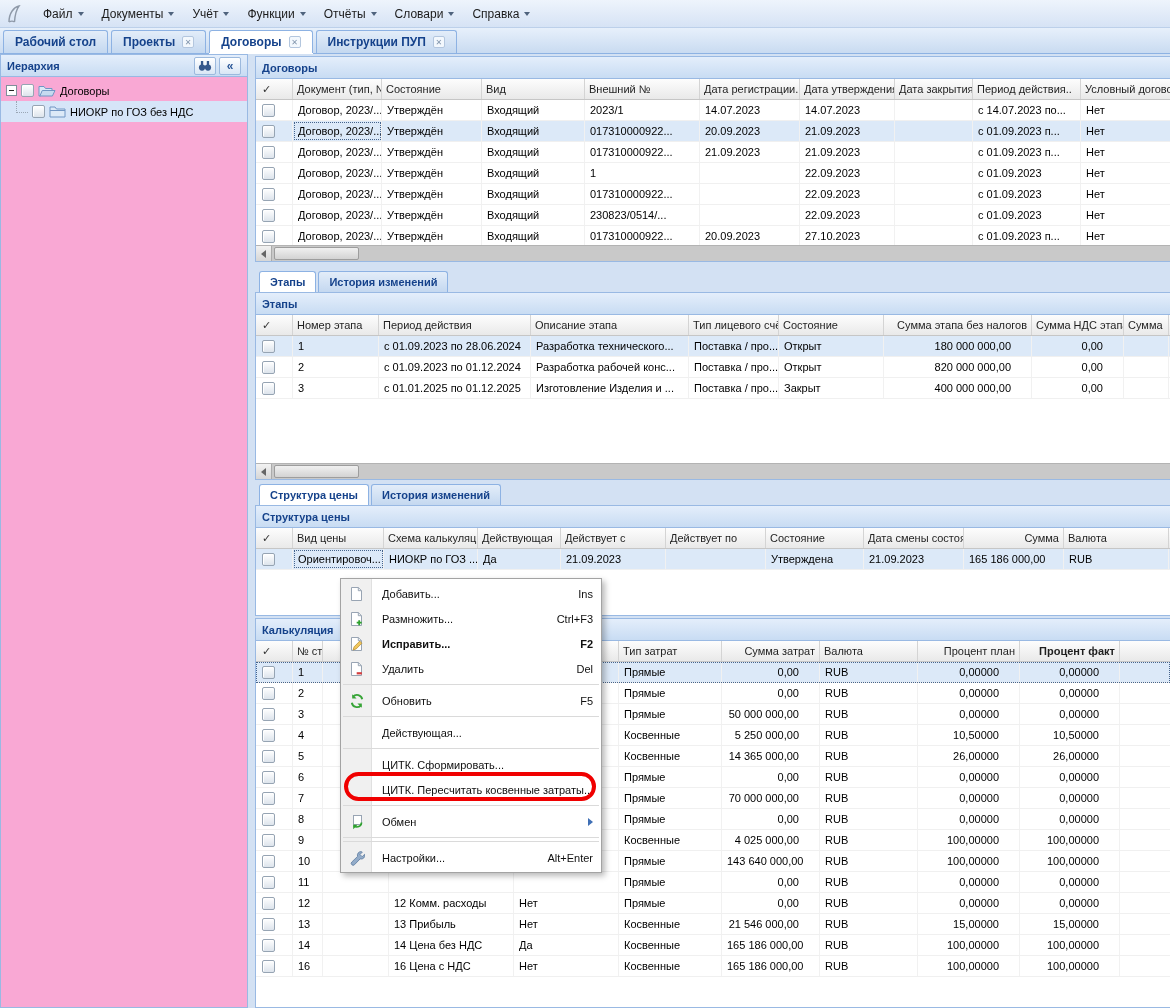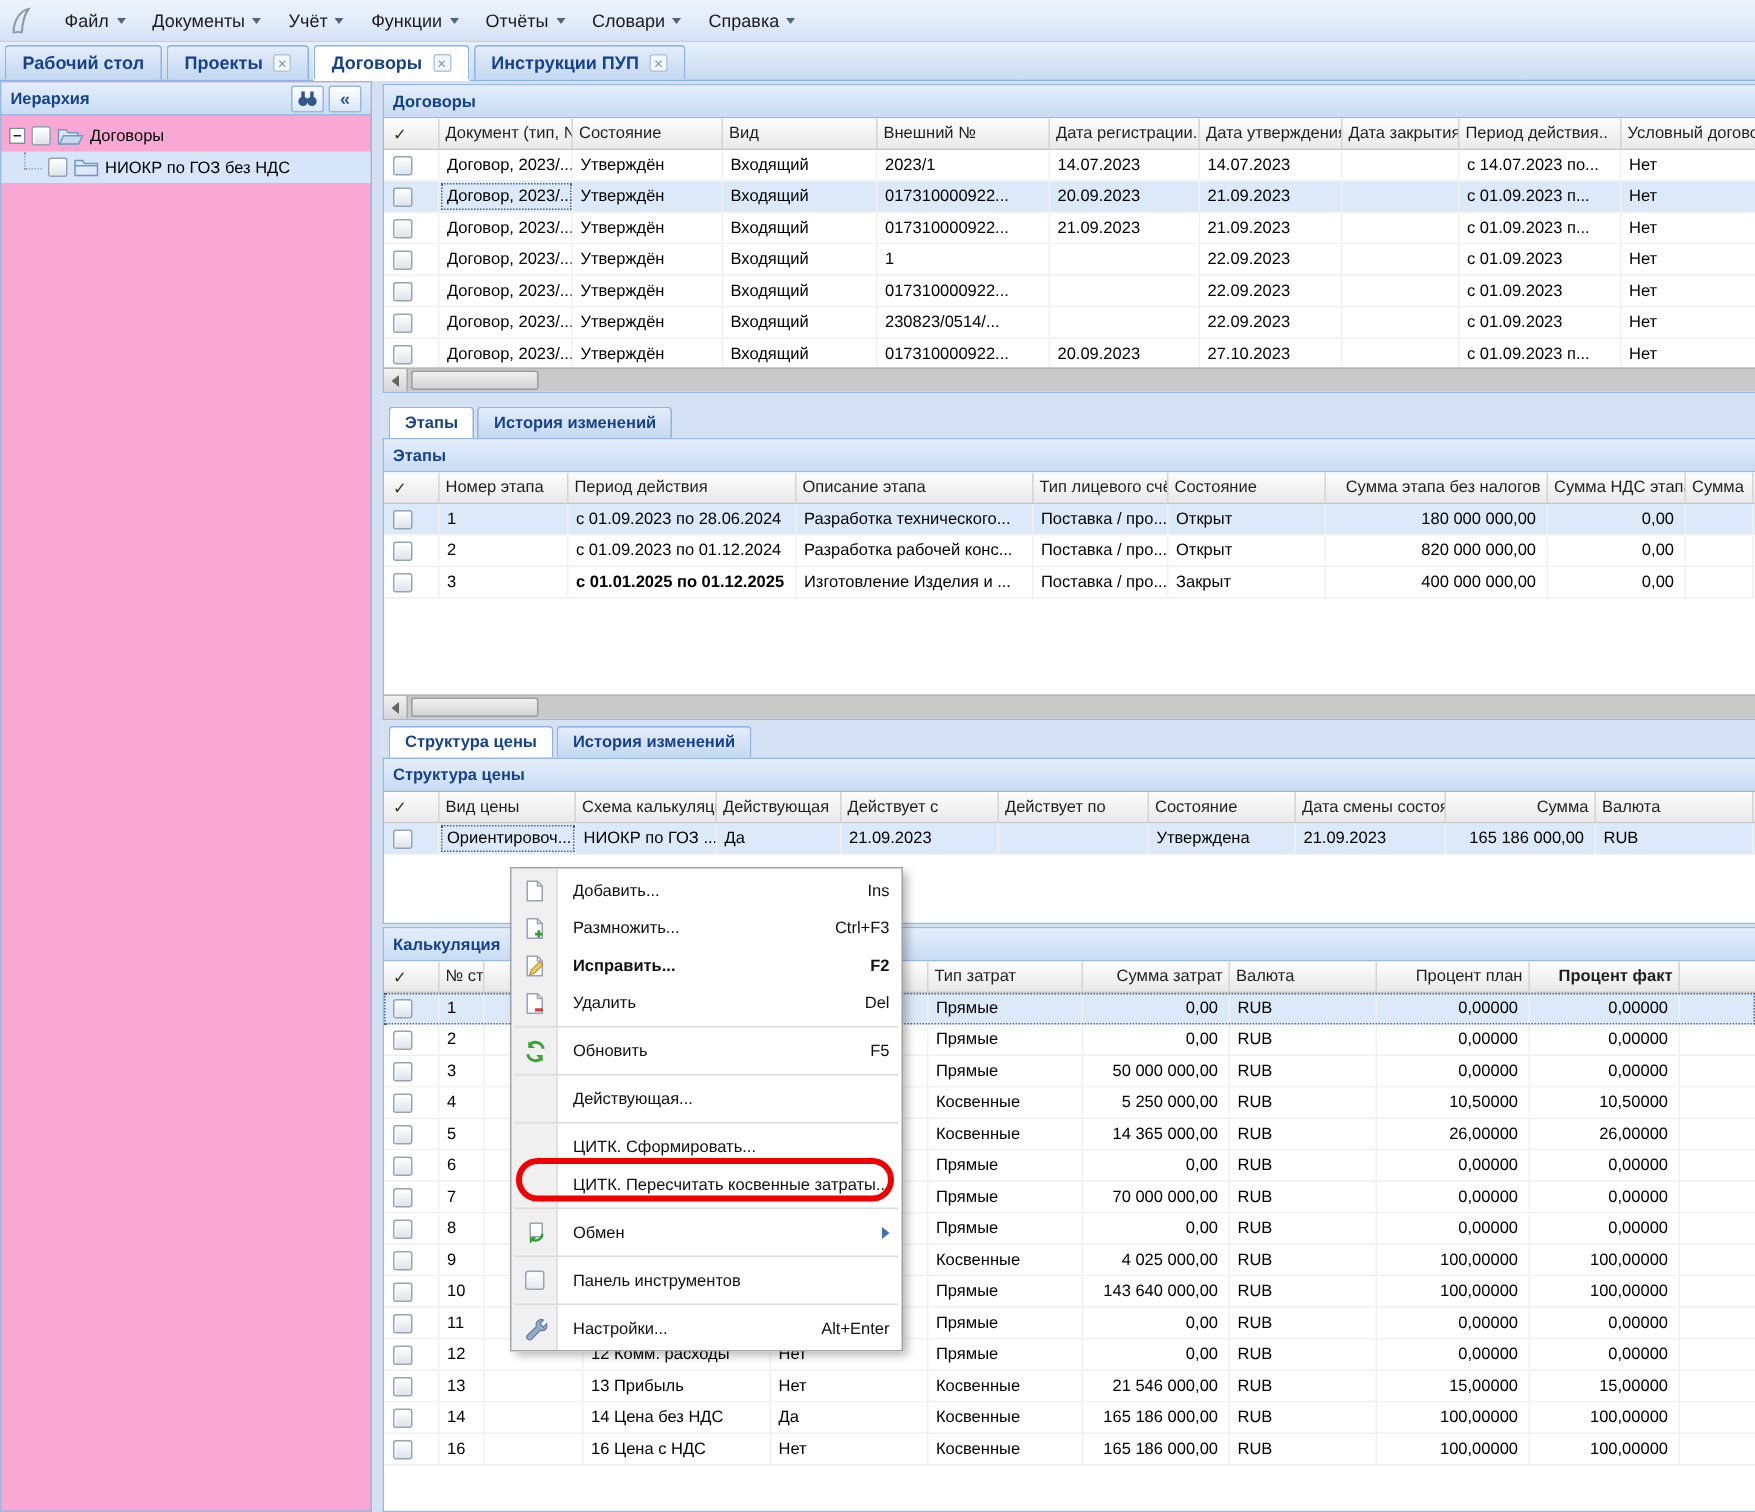--- a/index.html
+++ b/index.html
@@ -72,21 +72,21 @@
   .ghead{display:flex;height:21px;background:linear-gradient(#fdfdfd,#e9e9e9);border-bottom:1px solid #c6c6c6}
   .gh{flex:none;padding:4px 4px 0;font-size:11px;color:#1f1f1f;border-right:1px solid #d4d4d4;
       white-space:nowrap;overflow:hidden}
   .gh.r{text-align:right}
   .gh.fill{flex:1 1 auto;border-right:none}
   .grow{display:flex;height:21px;background:#fff;border-bottom:1px solid #f0f0f0}
   .grow.sel{background:#dce9f8}
   .grow.focusrow{outline:1px dotted #46648c;outline-offset:-1px}
   .gc{flex:none;padding:4px 5px 0;font-size:11px;color:#000;border-right:1px solid #f1f1f1;
       white-space:nowrap;overflow:hidden}
-  .gc.r{text-align:right;padding-right:7px}
+  .gc.r{text-align:right;padding-right:20px}
   .gc.fill{flex:1 1 auto;border-right:none}
   .chkc{width:37px;display:flex;align-items:center;padding:0 0 0 6px}
   .gh.chkc{font-size:11px;color:#333;padding-top:0}
   .focuscell{outline:1px dotted #46648c;outline-offset:-2px}
 
   
   .hscroll{position:absolute;left:0;right:0;bottom:0;height:16px;background:#c9c9c9;border-top:1px solid #b3b3b3}
   .sb-btn{position:absolute;left:0;top:0;width:16px;height:15px;display:flex;align-items:center;justify-content:center;
           background:linear-gradient(#f2f2f2,#d6d6d6);border-right:1px solid #ababab}
   .tri-left{width:0;height:0;border-top:4px solid transparent;border-bottom:4px solid transparent;
@@ -393,21 +393,21 @@
             <div class="gc r" style="width: 148px;">820 000 000,00</div>
             <div class="gc r" style="width: 92px;">0,00</div>
             <div class="gc" style="width: 45px;"></div>
             <div class="gc fill"></div>
           </div>
           <div class="grow">
             <div class="gc chkc">
               <span class="cbx"></span>
             </div>
             <div class="gc" style="width: 86px;">3</div>
-            <div class="gc" style="width: 152px; font-weight: bold;">с 01.01.2025 по 01.12.2025</div>
+            <div class="gc" style="width: 152px;">с 01.01.2025 по 01.12.2025</div>
             <div class="gc" style="width: 158px;">Изготовление Изделия и ...</div>
             <div class="gc" style="width: 90px;">Поставка / про...</div>
             <div class="gc" style="width: 105px;">Закрыт</div>
             <div class="gc r" style="width: 148px;">400 000 000,00</div>
             <div class="gc r" style="width: 92px;">0,00</div>
             <div class="gc" style="width: 45px;"></div>
             <div class="gc fill"></div>
           </div>
         </div>
       <div class="hscroll">
@@ -787,26 +787,20 @@
           <svg width="16" height="16" viewBox="0 0 16 16">
             <rect x="4.5" y="1.5" width="8" height="9" fill="#fff" stroke="#98a4b3"></rect>
             <path d="M12.5 8.5a4.5 4.5 0 0 1-7.6 3.2" fill="none" stroke="#2da12d" stroke-width="1.7"></path>
             <path d="M4.2 15.2v-4.4h4.4z" fill="#2da12d"></path>
           </svg>
         </span>
         <span class="mlabel">Обмен</span>
         <span class="mi-arrow"></span>
       </div>
       <div class="msep"></div>
-      <div class="mi">
-        <span class="mico">
-          <span class="mi-cbx"></span>
-        </span>
-        <span class="mlabel">Панель инструментов</span>
-      </div>
       <div class="msep"></div>
       <div class="mi">
         <span class="mico">
           <svg width="16" height="16" viewBox="0 0 16 16">
             <path d="M12 1.6a3.6 3.6 0 0 0-3.4 4.8L2.8 12a1.9 1.9 0 1 0 2.7 2.7l5.6-5.8a3.6 3.6 0 0 0 4.5-4.6L13.2 6.7 11 4.5l2.3-2.4A3.7 3.7 0 0 0 12 1.6z" fill="#93acc9" stroke="#5d7ba0" stroke-width=".8"></path>
           </svg>
         </span>
         <span class="mlabel">Настройки...</span>
         <span class="mshort">Alt+Enter</span>
       </div>

